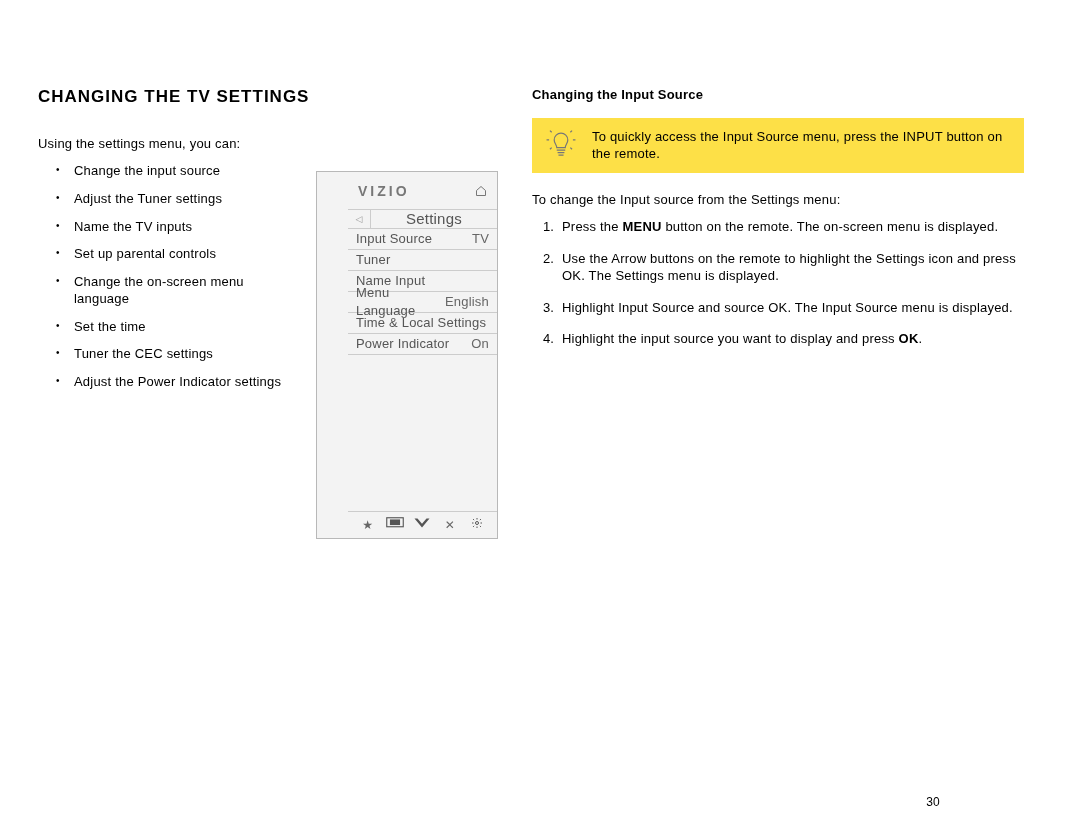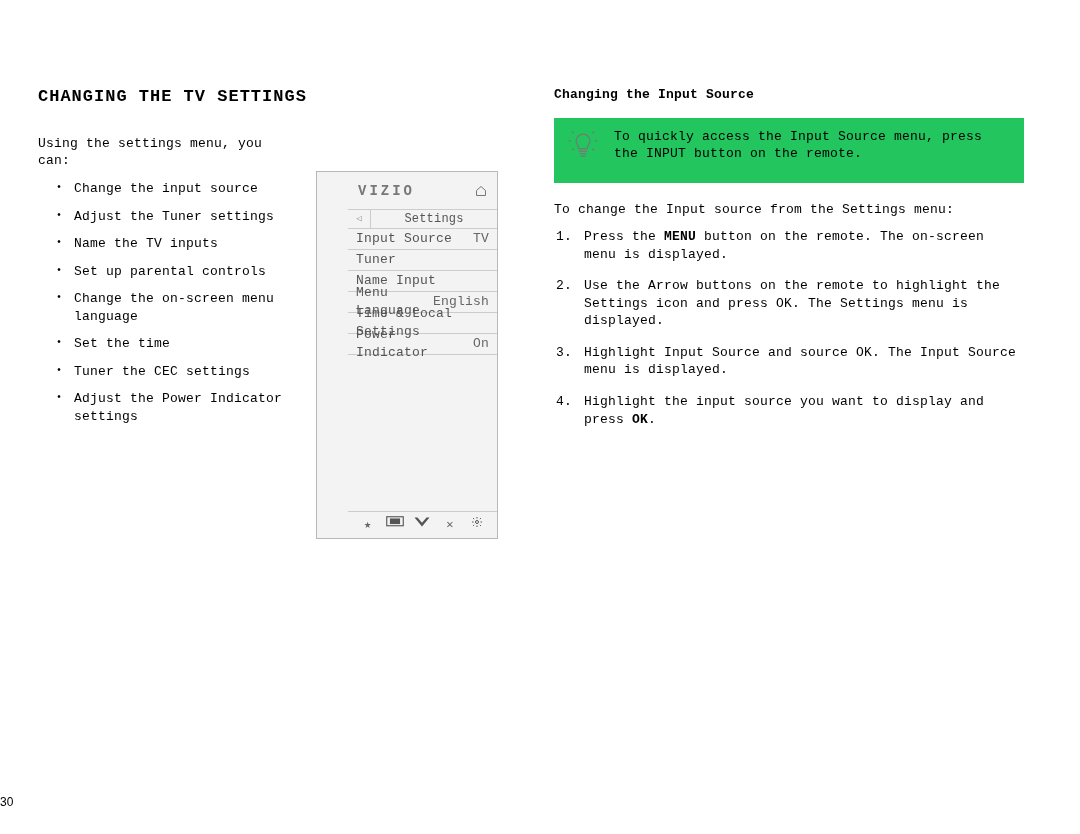--- a/index.html
+++ b/index.html
@@ -16,22 +16,21 @@
   }
   .page {
     position: relative;
     width: 1080px;
     height: 834px;
     box-sizing: border-box;
     padding: 86px 56px 0 38px;
   }
   .cols {
     display: flex;
-    gap: 48px;
-    font-family: Liberation Mono, monospace;
+    gap: 26px;
   }
   .left-col {
     width: 468px;
     flex: 0 0 468px;
   }
   .right-col {
     flex: 1;
   }
   h1.main-heading {
     margin: 0 0 26px 0;
@@ -66,25 +65,25 @@
   }
   ol.steps {
     margin: 8px 0 0 0;
     padding: 0 0 0 26px;
   }
   ol.steps > li {
     margin-bottom: 14px;
     padding-left: 4px;
   }
   .tip-box {
-    background: #22c55e;
-    padding: 10px 14px 20px 12px;
+    background: #fde047;
+    padding: 10px 14px 10px 12px;
     margin-bottom: 18px;
     display: flex;
-    align-items: flex-end;
+    align-items: flex-start;
     gap: 14px;
   }
   .tip-box .tip-text { flex: 1; }
   .bulb-icon {
     width: 34px;
     height: 34px;
     flex: 0 0 34px;
   }
 
   
@@ -135,21 +134,21 @@
     border-right: 1px solid #ccc;
     display: flex;
     align-items: center;
     justify-content: center;
     color: #999;
     font-size: 9px;
   }
   .bc-label {
     flex: 1;
     text-align: center;
-    font-size: 12px;
+    font-size: 15px;
     color: #555;
   }
   .menu-rows { }
   .menu-row {
     display: flex;
     justify-content: space-between;
     align-items: center;
     border-bottom: 1px solid #ccc;
     height: 20px;
     padding: 0 8px;
@@ -170,21 +169,21 @@
   .menu-footer .ficon {
     width: 20px;
     text-align: center;
     font-size: 12px;
   }
   .page-number {
     position: absolute;
     bottom: 24px;
     left: 0;
     width: 940px;
-    text-align: left;
+    text-align: right;
     font-size: 12px;
   }
   .bold { font-weight: 700; }
 </style>
 </head>
 <body>
 
 <div class="page">
   <div class="cols">
 

